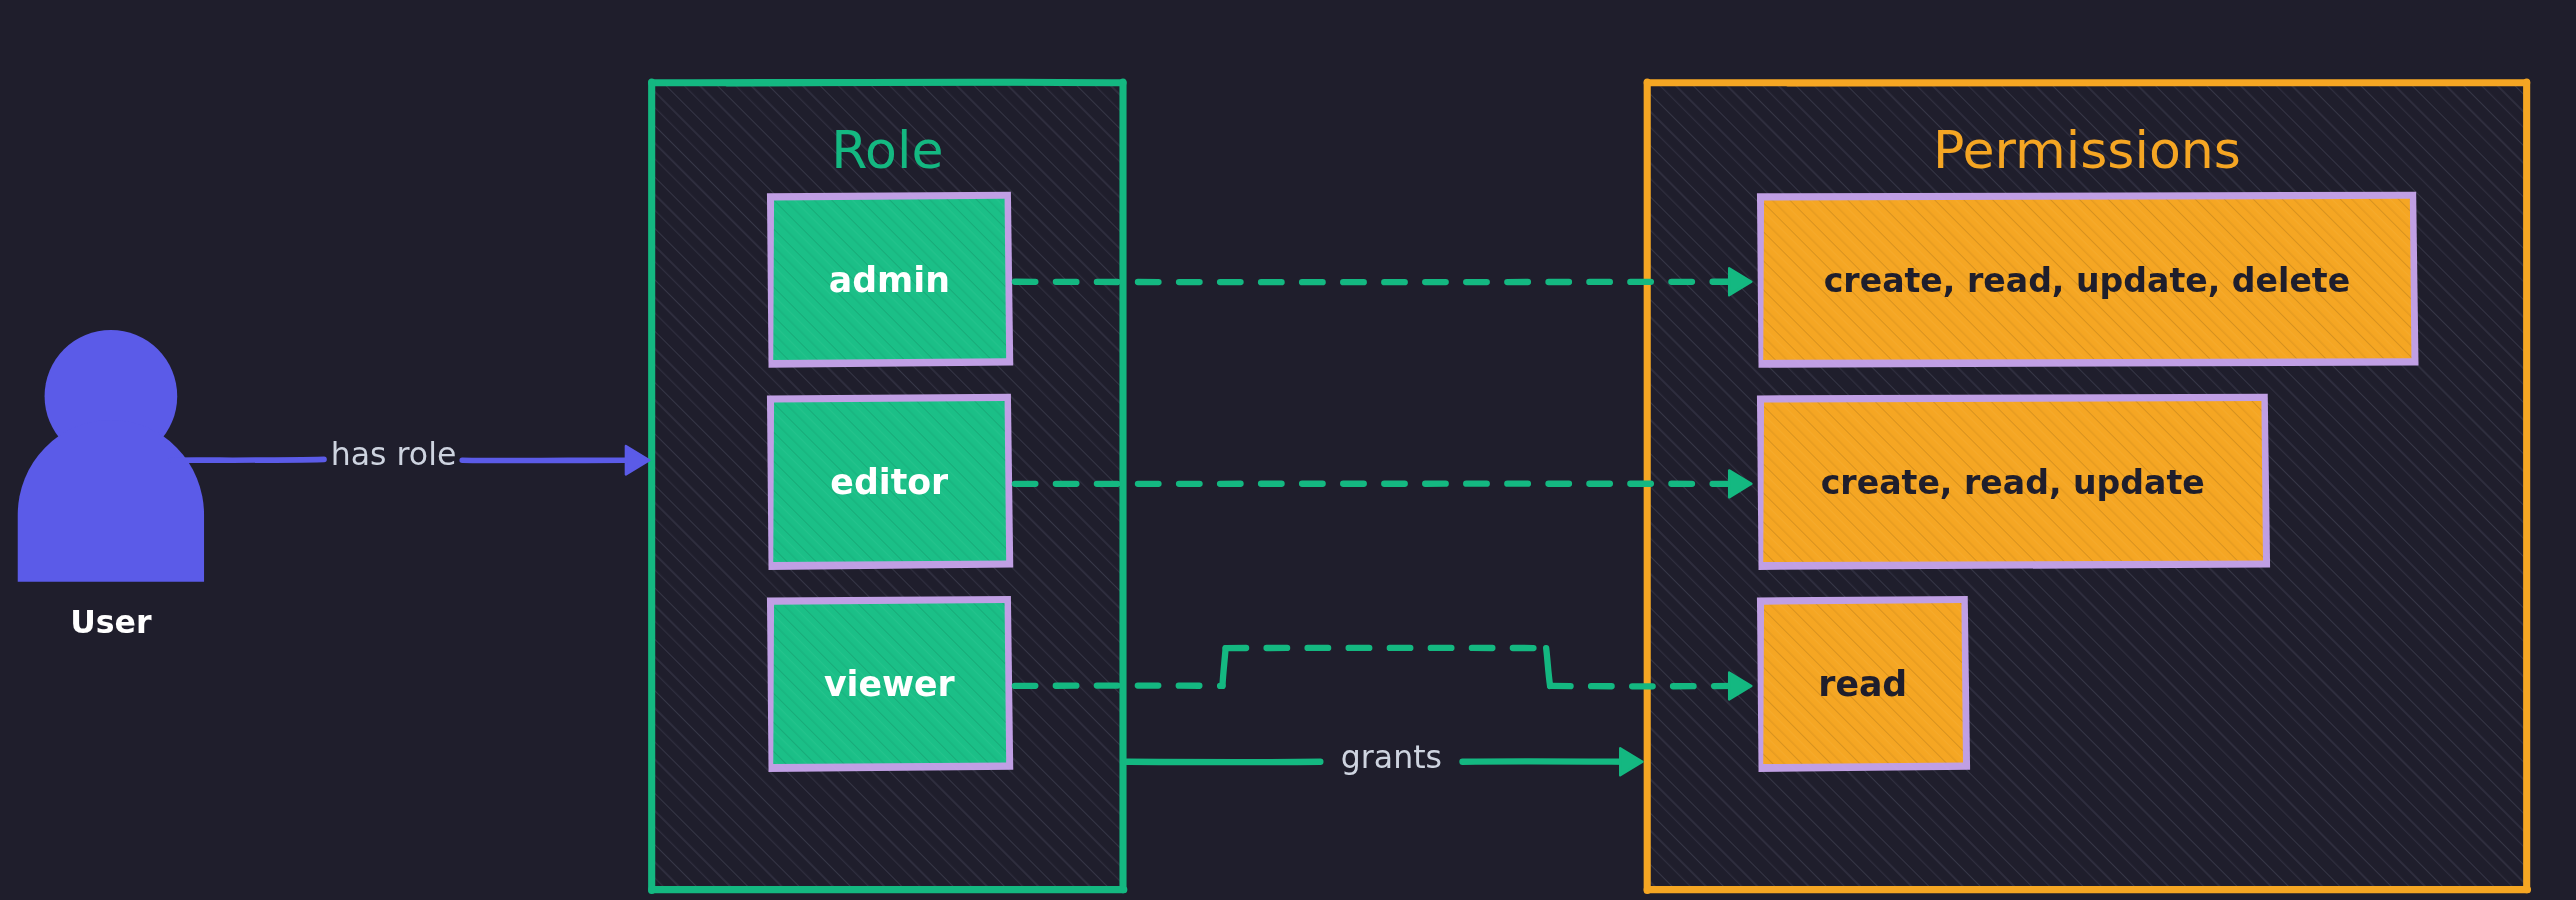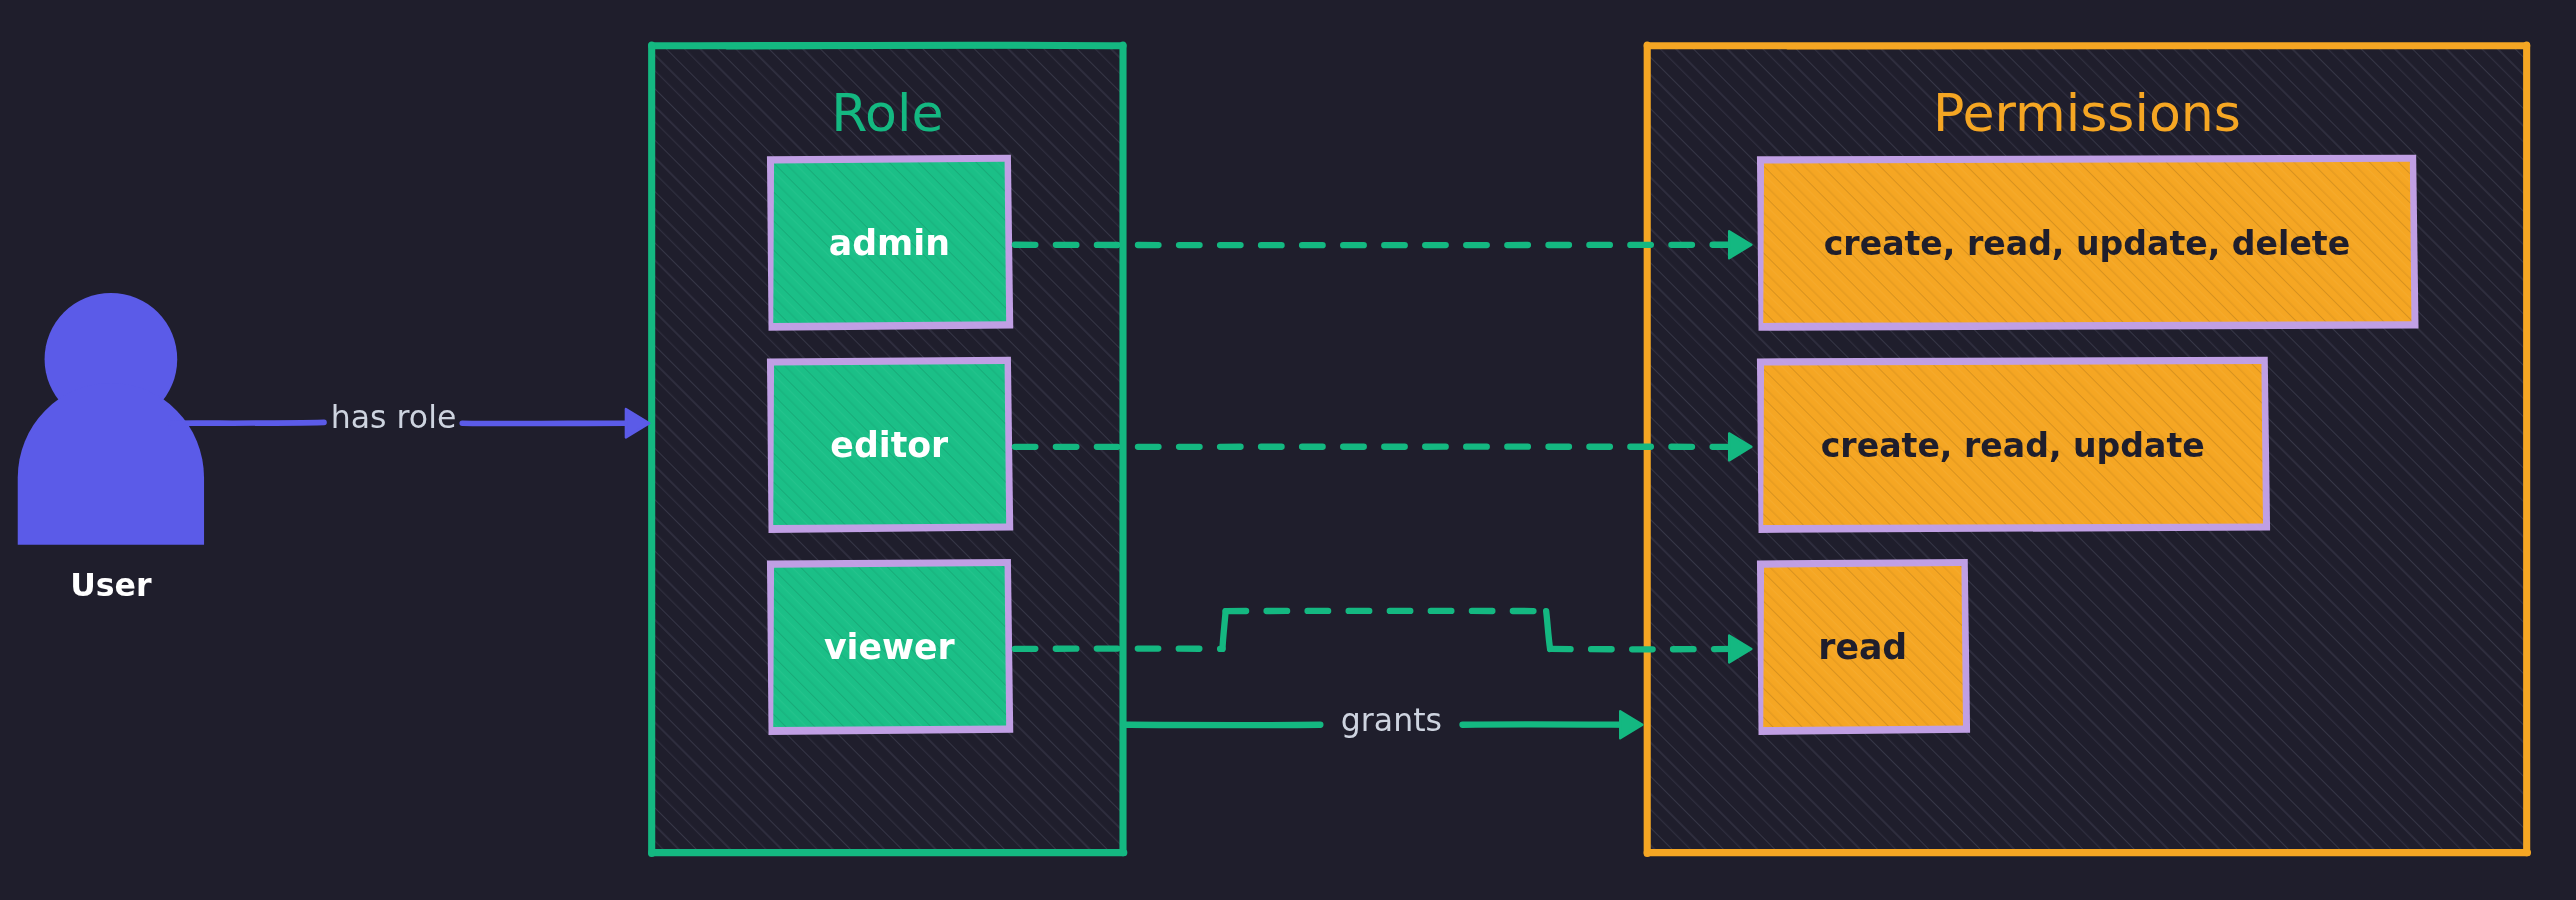--- a/index.html
+++ b/index.html
@@ -3,21 +3,21 @@
 <meta charset="utf-8">
 <style>
   html,body{margin:0;padding:0;}
   body{
     width:2576px;height:900px;
     background:#1f1e2c;
     font-family:"DejaVu Sans", sans-serif;
     overflow:hidden;
     position:relative;
   }
-  #stage{position:absolute;inset:0;width:2576px;height:844px;}
+  #stage{position:absolute;inset:0;width:2576px;height:844px;margin-top:37px;}
   #stage > svg{position:absolute;top:0;left:0;}
 </style>
 </head>
 <body>
 
 <div id="stage">
   <svg id="svg" width="2576" height="900" viewBox="0 0 3262 1140" xmlns="http://www.w3.org/2000/svg">
       <defs>
         <pattern id="hatch" width="46" height="46" patternUnits="userSpaceOnUse" patternTransform="rotate(-45)">
           <rect width="46" height="46" fill="none"></rect>

